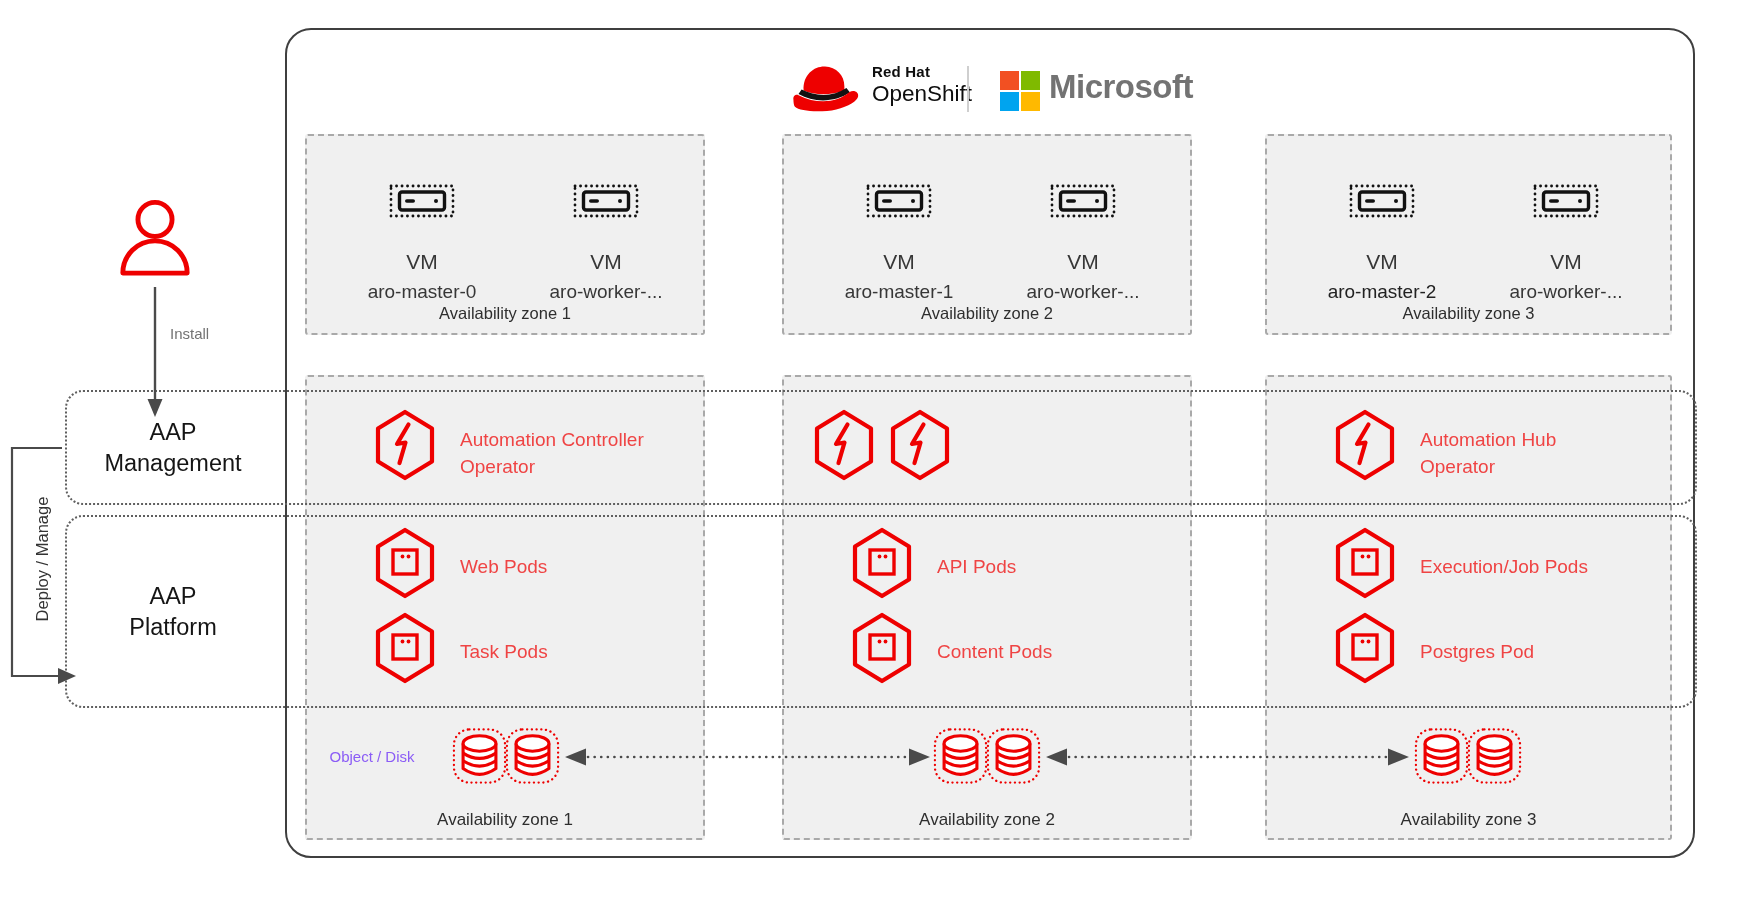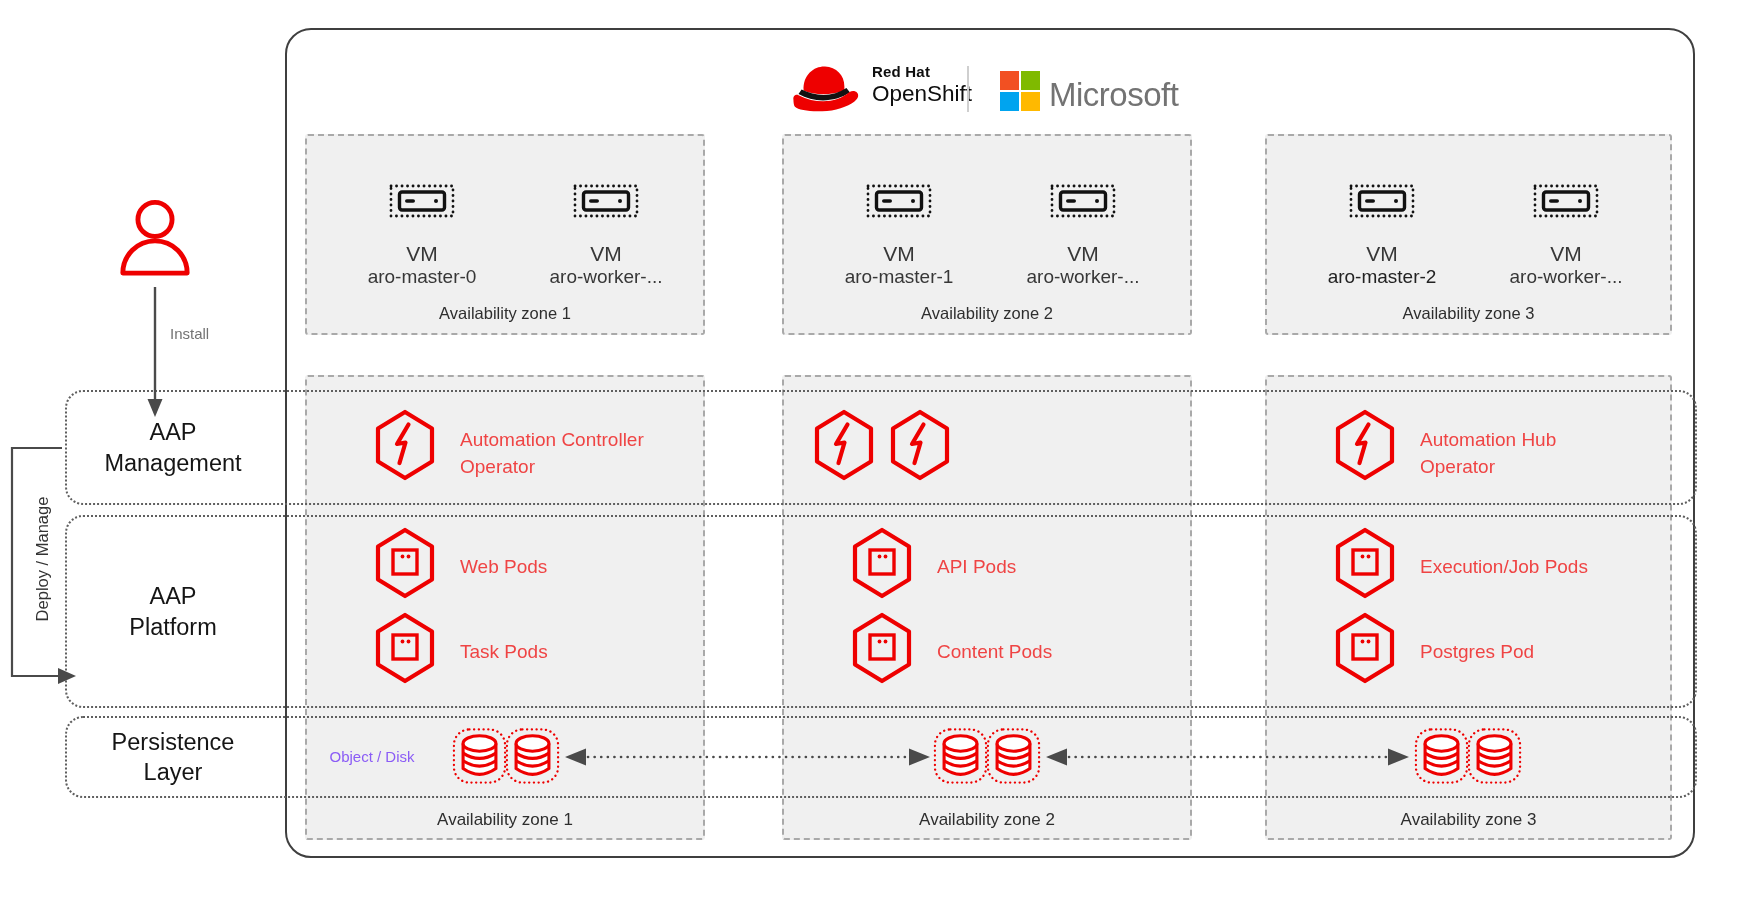--- a/index.html
+++ b/index.html
@@ -10,43 +10,43 @@
   
   .zone-box{position:absolute;background:#f0f0f0;border:2px dashed #a9a9a9;border-radius:3px;z-index:2}
   .zb-top{top:134px;height:201px}
   .zb-bottom{top:375px;height:465px}
   
   .band{position:absolute;left:65px;width:1632px;border:2.5px dotted #5f5f5f;border-radius:18px;z-index:3;background:transparent}
   .band-label{position:absolute;left:0;top:0;bottom:0;width:212px;display:flex;align-items:center;justify-content:center;text-align:center;font-size:23.5px;line-height:1.28;color:#151515;white-space:pre-line}
   
   .vm{position:absolute;top:48px;width:66px;display:flex;flex-direction:column;align-items:center}
   .vm svg{width:66px;height:34px}
-  .vm-type{margin-top:24px;font-size:21px;color:#373737}
-  .vm-name{font-size:19px;color:#373737;white-space:nowrap}
+  .vm-type{margin-top:32px;font-size:21px;color:#373737}
+  .vm-name{margin-top:7px;font-size:19px;color:#373737;white-space:nowrap}
   .emph{font-weight:400;color:#222}
   .az-label{position:absolute;left:0;right:0;bottom:10px;text-align:center;font-size:16.5px;color:#2e2e2e}
   .az-label-b{position:absolute;left:0;right:0;bottom:8px;text-align:center;font-size:17px;color:#2e2e2e}
   
   .row-icon{position:absolute;z-index:4}
   .node-label{position:absolute;width:200px;font-size:19px;line-height:1.4;color:#ef4444;white-space:pre-line;z-index:4}
   .storage-label{position:absolute;left:298px;width:148px;top:748px;text-align:center;font-size:15px;color:#8b5cf6;z-index:4}
   
   .person-svg{position:absolute;left:116px;top:197px;width:78px;height:80px;z-index:4}
   .install-label{position:absolute;left:170px;top:325px;font-size:15px;color:#737373;z-index:4}
   .deploy-label{position:absolute;left:-32px;top:549px;width:150px;height:20px;text-align:center;font-size:16.5px;color:#333;transform:rotate(-90deg);z-index:4}
   .overlay{position:absolute;left:0;top:0;z-index:5;pointer-events:none}
   
   .hat-svg{position:absolute;left:786px;top:62px;width:76px;height:53px;z-index:4}
   .rh-text{position:absolute;left:872px;top:64px;z-index:4;line-height:1.12}
   .rh1{font-size:15px;font-weight:700;color:#0e0e0e;letter-spacing:.2px}
   .rh2{font-size:22.5px;font-weight:400;color:#0e0e0e}
   .logo-divider{position:absolute;left:967px;top:66px;width:2px;height:46px;background:#cfcfcf;z-index:4}
   .ms-squares{position:absolute;left:1000px;top:71px;width:40px;height:40px;display:grid;grid-template-columns:19px 19px;grid-template-rows:19px 19px;gap:2px;z-index:4}
   .ms1{background:#f25022}.ms2{background:#7fba00}.ms3{background:#00a4ef}.ms4{background:#ffb900}
-  .ms-text{position:absolute;left:1049px;top:76px;font-size:33px;font-weight:400;color:#737373;letter-spacing:-.5px;z-index:4}
+  .ms-text{position:absolute;left:1049px;top:68px;font-size:33px;font-weight:700;color:#737373;letter-spacing:-.5px;z-index:4}
 </style>
 </head>
 <body>
 
 <div class="stage">
 
   <svg width="0" height="0" style="position:absolute" aria-hidden="true">
     <defs>
       <symbol id="sym-vm" viewBox="0 0 66 34">
         <rect x="2" y="2" width="62" height="30" fill="none" stroke="#111" stroke-width="2.8" stroke-dasharray="0.1 5.4" stroke-linecap="round"></rect>
@@ -166,24 +166,20 @@
   </div>
 
   <div class="band" style="top:390px;height:115px">
     <div class="band-label">AAP
 Management</div>
   </div>
   <div class="band" style="top:515px;height:193px">
     <div class="band-label">AAP
 Platform</div>
   </div>
-  <div class="band" style="top:716px;height:82px">
-    <div class="band-label">Persistence
-Layer</div>
-  </div>
 
   <svg class="row-icon" style="left:373px;top:409px;width:64px;height:72px">
       <use href="#sym-hex-operator"></use>
     </svg>
   <div class="node-label" style="left:460px;top:427px">Automation Controller
 Operator</div>
 
   <svg class="row-icon" style="left:812px;top:409px;width:64px;height:72px">
       <use href="#sym-hex-operator"></use>
     </svg>

